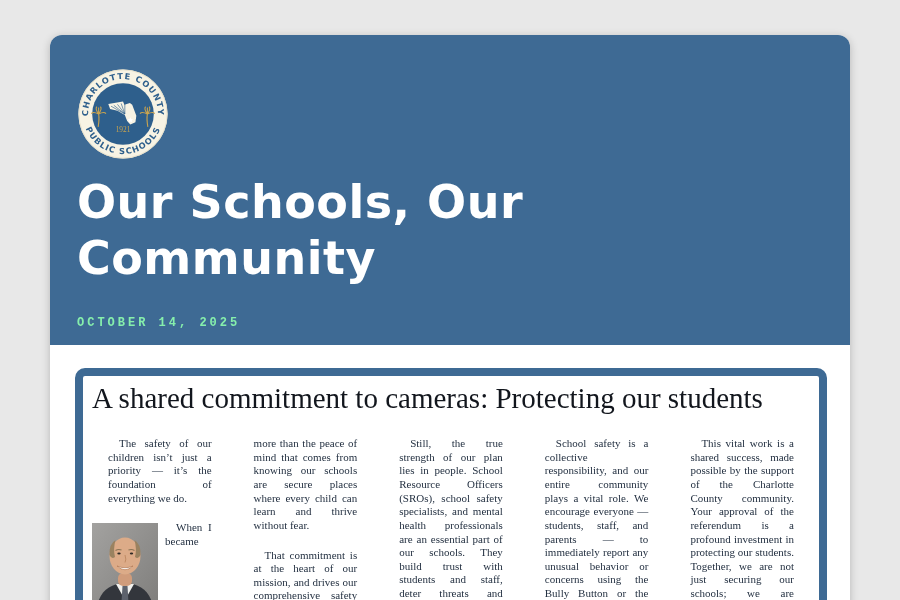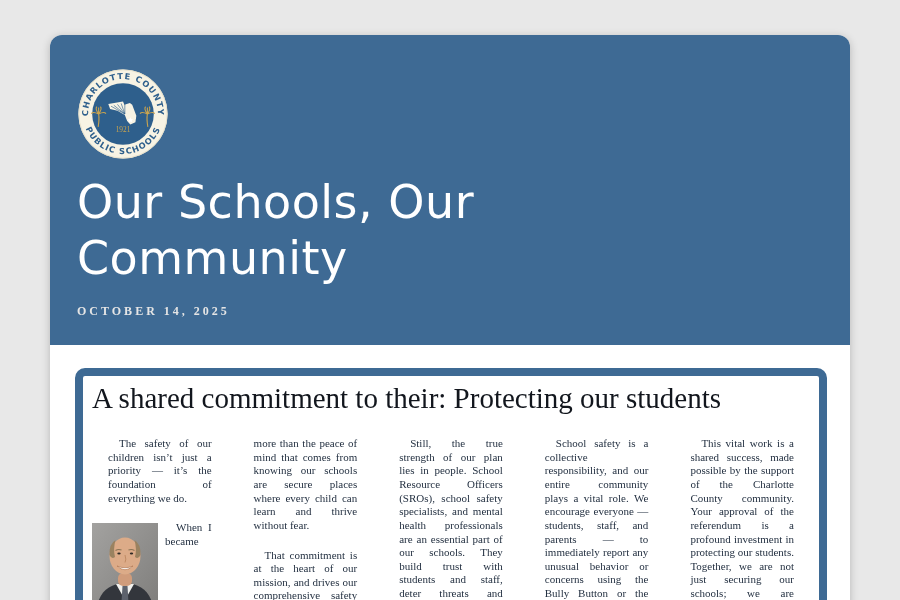--- a/index.html
+++ b/index.html
@@ -26,29 +26,29 @@
     height: 310px;
     box-sizing: border-box;
     padding: 33px 27px 0 27px;
   }
   .seal { display: block; width: 92px; height: 92px; }
   .page-title {
     margin: 14px 0 0 0;
     max-width: 640px;
     color: #ffffff;
     font-family: "DejaVu Sans", sans-serif;
-    font-weight: normal;
+    font-weight: bold;
     font-size: 46px;
     line-height: 1.22;
     letter-spacing: 0.5px;
   }
   .issue-date {
-    margin-top: 18px;
-    color: #e5e5e5;
-    font-family: Liberation Serif, serif;
+    margin-top: 30px;
+    color: #86efac;
+    font-family: Liberation Mono, monospace;
     font-weight: bold;
     font-size: 12px;
     letter-spacing: 3px;
   }
 
   
   .body-area { padding: 23px 23px 0 25px; }
   .clip-frame {
     border: 8px solid #3e6a94;
     border-radius: 10px;
@@ -142,21 +142,21 @@
       </svg>
 
       <h1 class="page-title">Our Schools, Our Community</h1>
 
       <div class="issue-date">OCTOBER 14, 2025</div>
     </div>
 
     <div class="body-area">
       <div class="clip-frame">
 
-        <h2 class="headline">A shared commitment to their: Protecting our students</h2>
+        <h2 class="headline">A shared commitment to cameras: Protecting our students</h2>
 
         <div class="columns">
 
           <div class="col">
             <p class="indent">The safety of our children isn’t just a priority — it’s the foundation of everything we do.</p>
 
             <div class="photo-block">
               <svg viewBox="0 0 66 88" aria-hidden="true">
                 <defs>
                   <linearGradient id="pbg" x1="0" y1="0" x2="1" y2="1">

